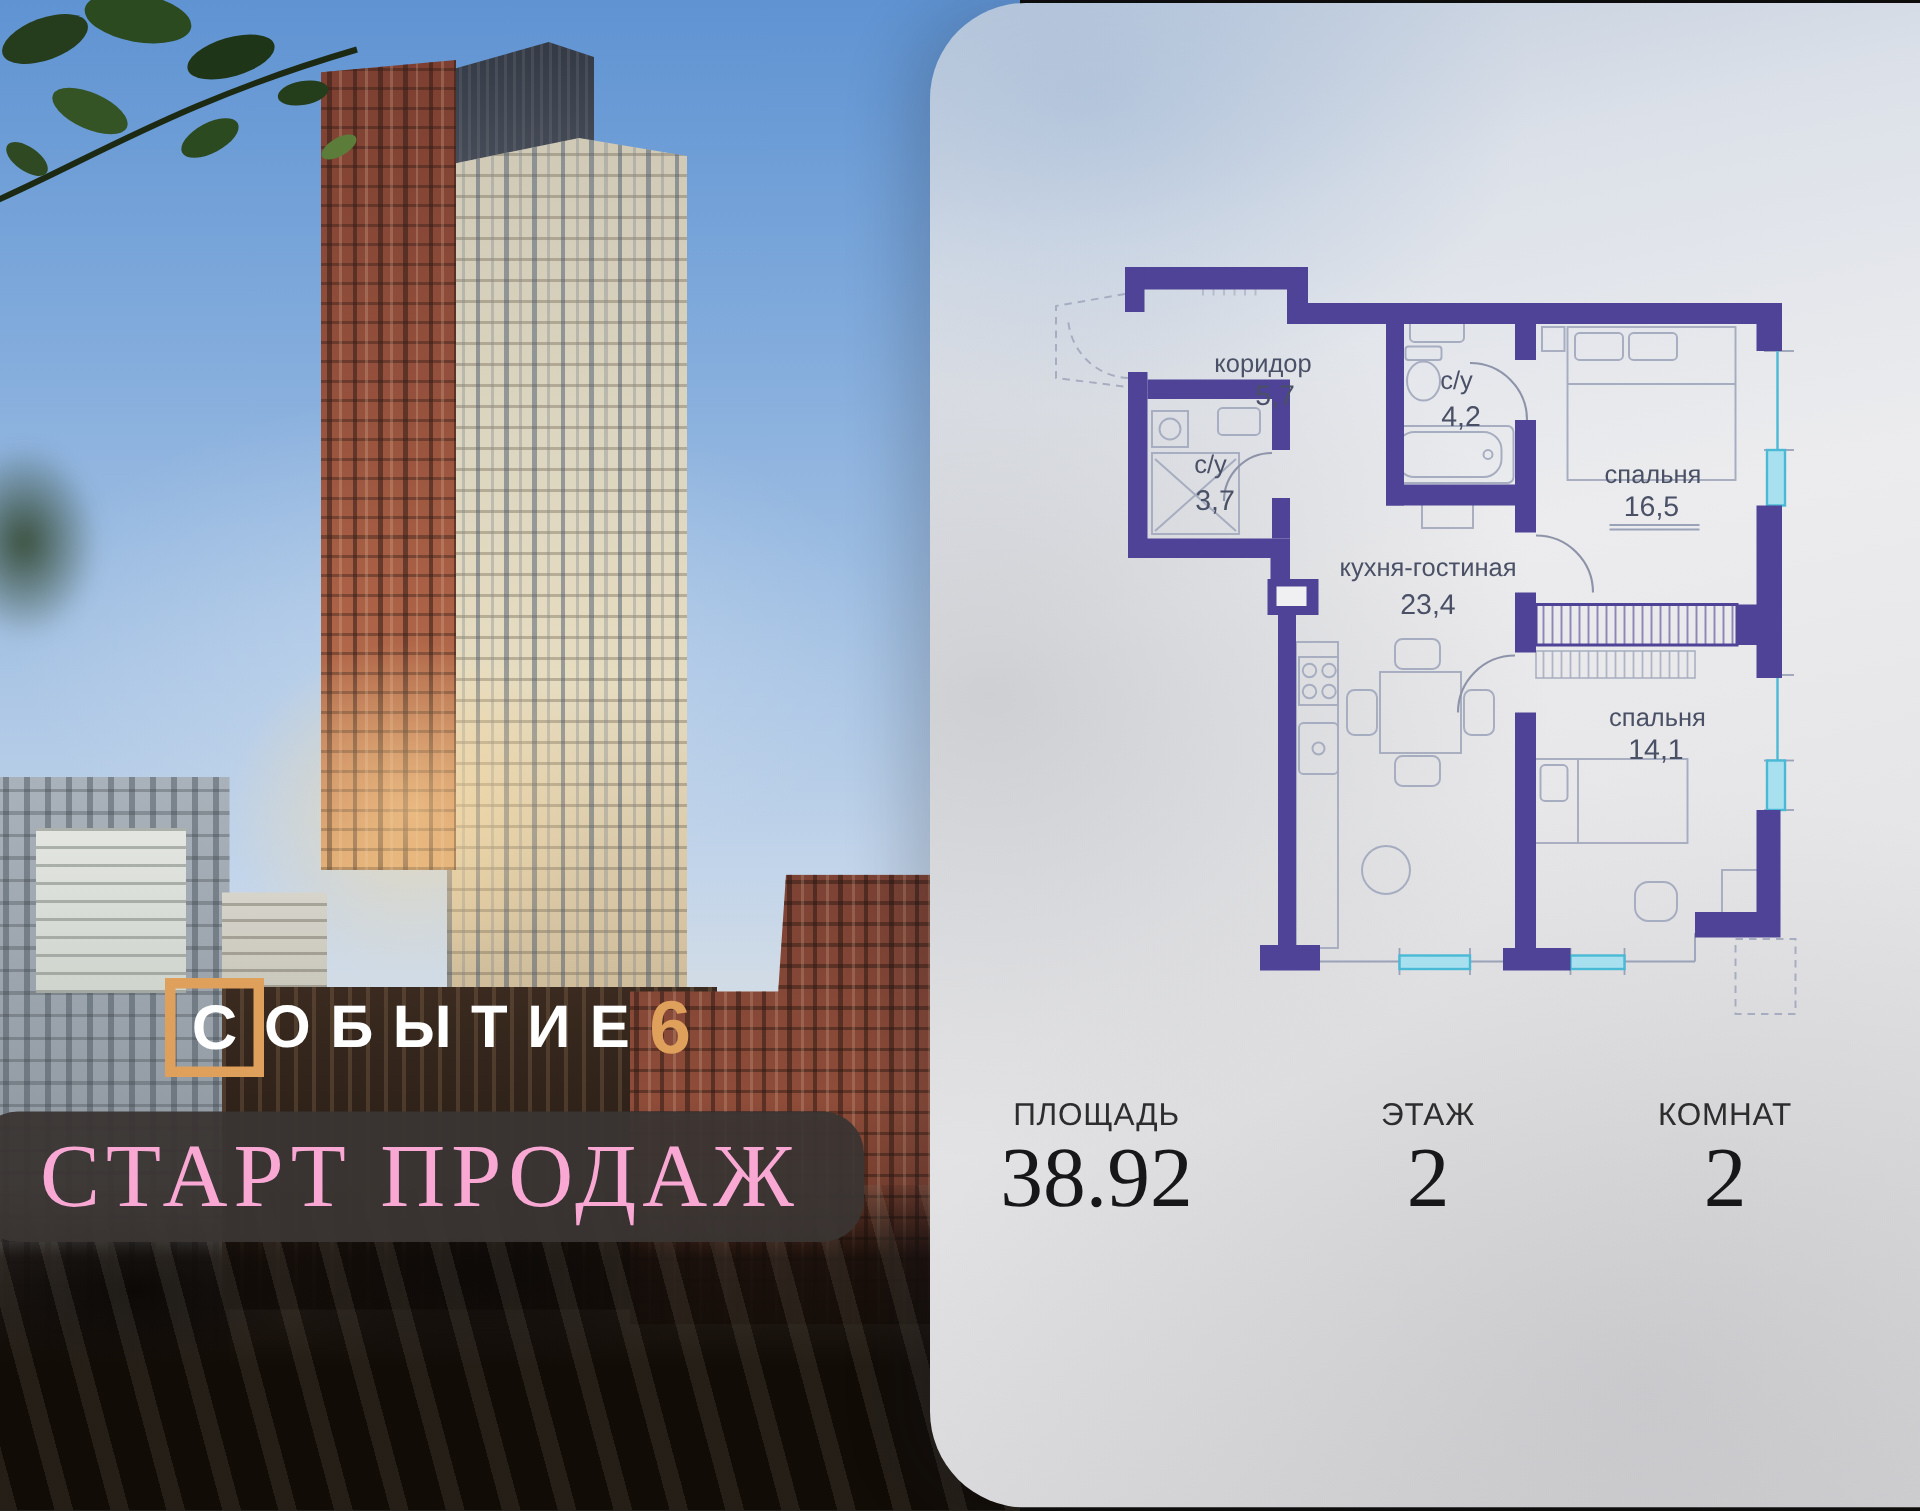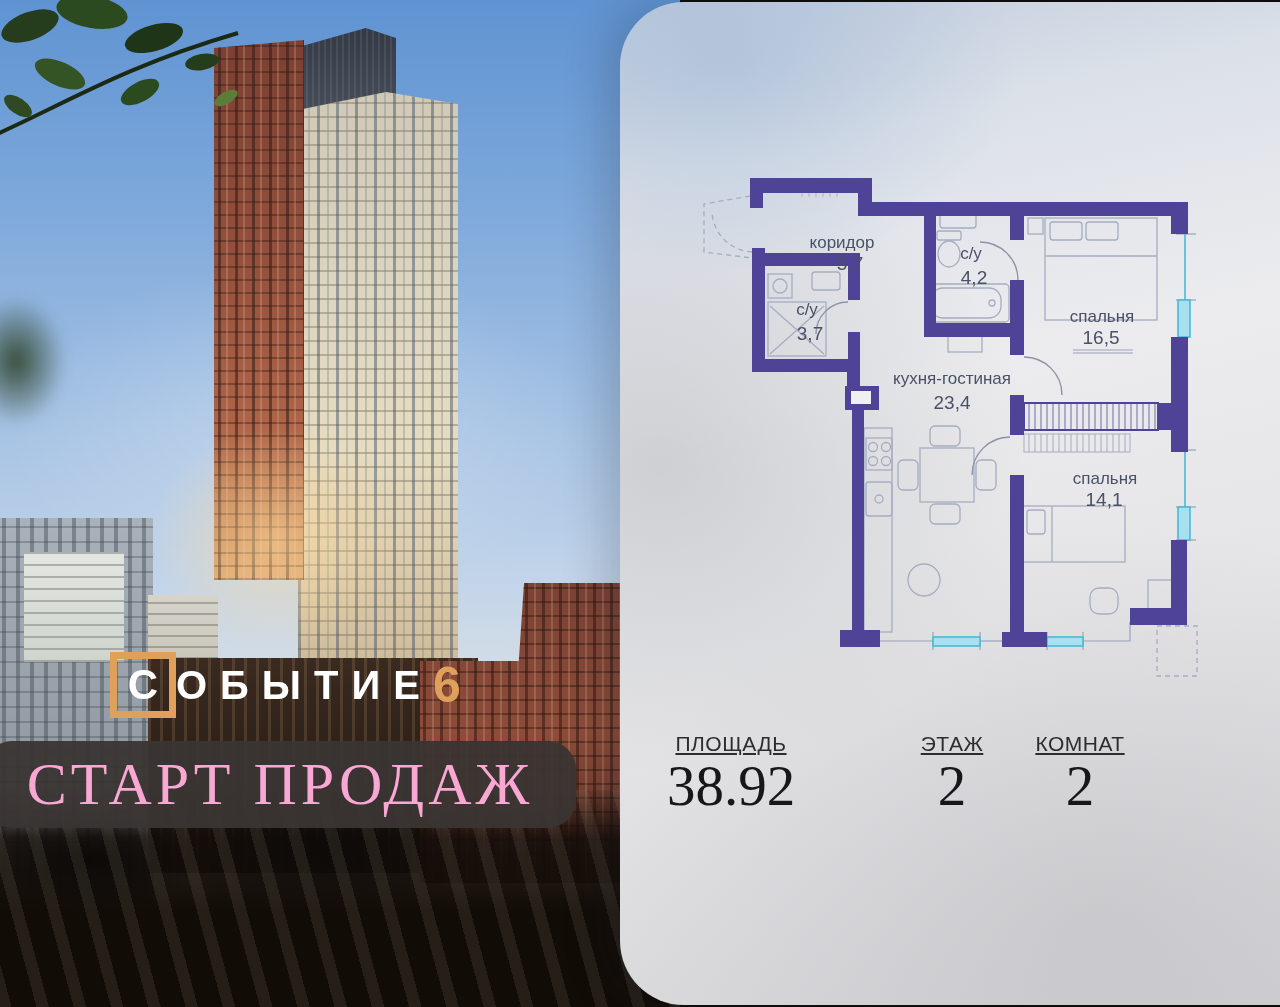--- a/index.html
+++ b/index.html
@@ -88,21 +88,21 @@
       radial-gradient(620px 520px at 72% 92%, rgba(118,118,124,0.16), transparent 78%),
       linear-gradient(168deg,#bfcbdc 0%,#dce1e9 16%,#ececee 38%,#e5e5e7 62%,#d5d5d8 100%);
     box-shadow:-18px 0 40px rgba(20,25,40,0.18);}
 
   .plan-svg{position:absolute;left:690px;top:160px;z-index:4;}
   .rname{font-family:"Liberation Sans",sans-serif;font-size:17px;font-weight:500;fill:#4a5166;}
   .rarea{font-family:"Liberation Sans",sans-serif;font-size:19px;font-weight:500;fill:#4a5166;}
 
   
   .stat{position:absolute;top:732px;transform:translateX(-50%);text-align:center;z-index:5;}
-  .stat-label{font-size:21px;font-weight:500;color:#2d2d2e;letter-spacing:0.5px;text-decoration:underline;}
+  .stat-label{font-size:21px;font-weight:500;color:#2d2d2e;letter-spacing:0.5px;}
   .stat-value{font-family:"Liberation Serif",serif;font-size:57px;font-weight:400;color:#17171a;margin-top:0px;line-height:1.05;}
 </style>
 </head>
 <body>
 
 <div class="canvas">
 
   <div class="photo">
     <div class="sky"></div>
     <div class="tower-cap"></div>
@@ -298,18 +298,18 @@
   </svg>
 
   <div class="stat" style="left:731px">
     <div class="stat-label">ПЛОЩАДЬ</div>
     <div class="stat-value">38.92</div>
   </div>
   <div class="stat" style="left:952px">
     <div class="stat-label">ЭТАЖ</div>
     <div class="stat-value">2</div>
   </div>
-  <div class="stat" style="left:1080px">
+  <div class="stat" style="left:1150px">
     <div class="stat-label">КОМНАТ</div>
     <div class="stat-value">2</div>
   </div>
 
 </div>
 
 </body></html>

